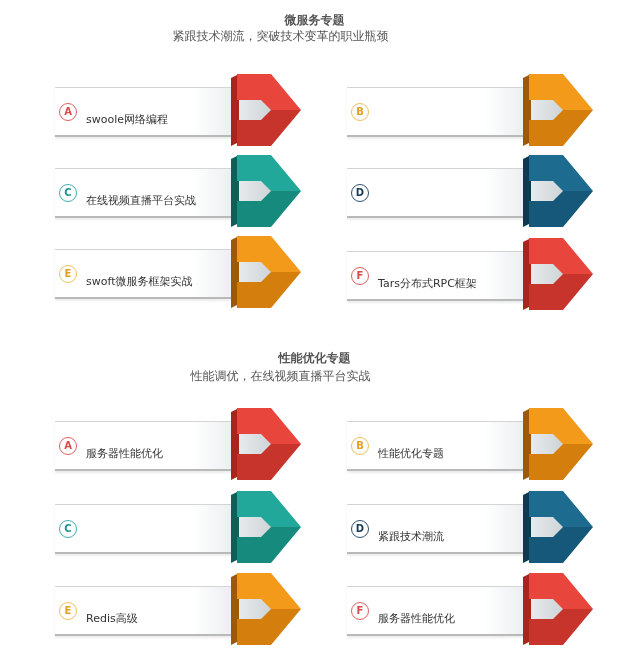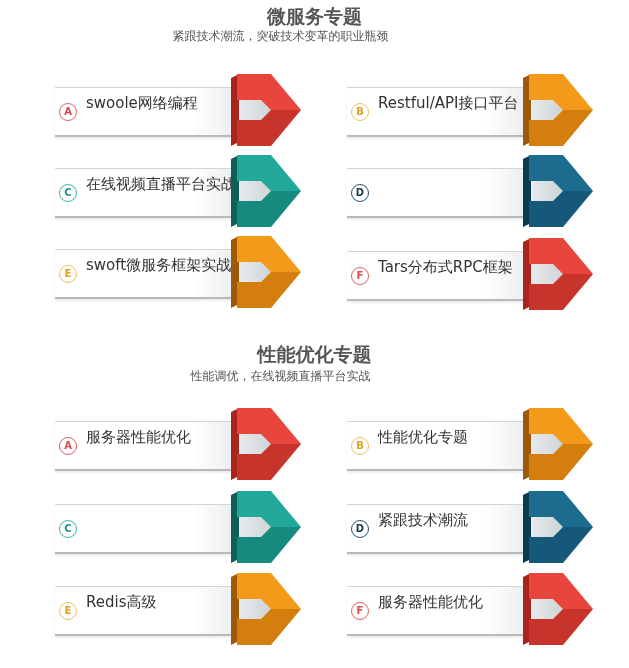--- a/index.html
+++ b/index.html
@@ -1,21 +1,21 @@
 <!DOCTYPE html>
 <html><head>
 <meta charset="utf-8">
 <style>
   * { box-sizing: border-box; margin: 0; padding: 0; }
   html, body { width: 629px; height: 668px; background: #ffffff; overflow: hidden; }
   body { font-family: "DejaVu Sans", "Liberation Sans", sans-serif; color: #444; position: relative; }
 
   .section-title {
     position: absolute; left: 0; width: 629px; text-align: center;
-    font-size: 19px; font-weight: bold; color: #555;
+    font-size: 12px; font-weight: bold; color: #555; margin-top: 8px;
   }
   .section-sub {
     position: absolute; left: 0; width: 561px; text-align: center;
     font-size: 12px; color: #555;
   }
 
   .card {
     position: absolute; width: 250px; height: 72px;
     cursor: pointer;
   }
@@ -26,22 +26,22 @@
     border-bottom: 2px solid #b9b9b9;
     box-shadow: 0 2px 2px rgba(0,0,0,0.08);
   }
   .card .badge {
     position: absolute; left: 4px; top: 29px; width: 18px; height: 18px;
     border-radius: 50%; border: 1.5px solid #e06060;
     font-size: 10px; line-height: 15px; text-align: center; font-weight: bold;
     background: #fff;
   }
   .card .label {
-    position: absolute; left: 31px; top: 20px;
-    font-size: 15px; color: #333; white-space: nowrap;
+    position: absolute; left: 31px; top: 38px;
+    font-size: 11px; color: #333; white-space: nowrap;
     font-family: "DejaVu Sans", sans-serif;
   }
   .card svg.arrow {
     position: absolute; left: 176px; top: 0; width: 72px; height: 72px;
   }
 </style>
 </head>
 <body>
 
 <div id="root">
@@ -56,21 +56,20 @@
       <svg class="arrow" viewBox="0 0 72 72">
         <polygon points="0,4 8,0 8,68 0,72" fill="#a8241d"></polygon>
         <polygon points="6,0 40,0 70,36 40,36 30,26 6,26" fill="#e8453c"></polygon>
         <polygon points="6,46 30,46 40,36 70,36 40,72 6,72" fill="#c7342c"></polygon>
         <polygon points="6,26 30,26 40,36 30,46 6,46" fill="#e8453c" opacity="0.0"></polygon>
       </svg>
     </div>
   <div class="card" style="left:347px; top:74px;">
       <div class="band"></div>
       <div class="badge" style="border-color: rgb(240, 192, 96); color: rgb(224, 160, 32);">B</div>
-      <div class="label">Restful/API接口平台</div>
       <svg class="arrow" viewBox="0 0 72 72">
         <polygon points="0,4 8,0 8,68 0,72" fill="#9c5a08"></polygon>
         <polygon points="6,0 40,0 70,36 40,36 30,26 6,26" fill="#f39a1b"></polygon>
         <polygon points="6,46 30,46 40,36 70,36 40,72 6,72" fill="#d47f0d"></polygon>
         <polygon points="6,26 30,26 40,36 30,46 6,46" fill="#f39a1b" opacity="0.0"></polygon>
       </svg>
     </div>
   <div class="card" style="left:55px; top:155px;">
       <div class="band"></div>
       <div class="badge" style="border-color: rgb(64, 176, 176); color: rgb(32, 144, 144);">C</div>

